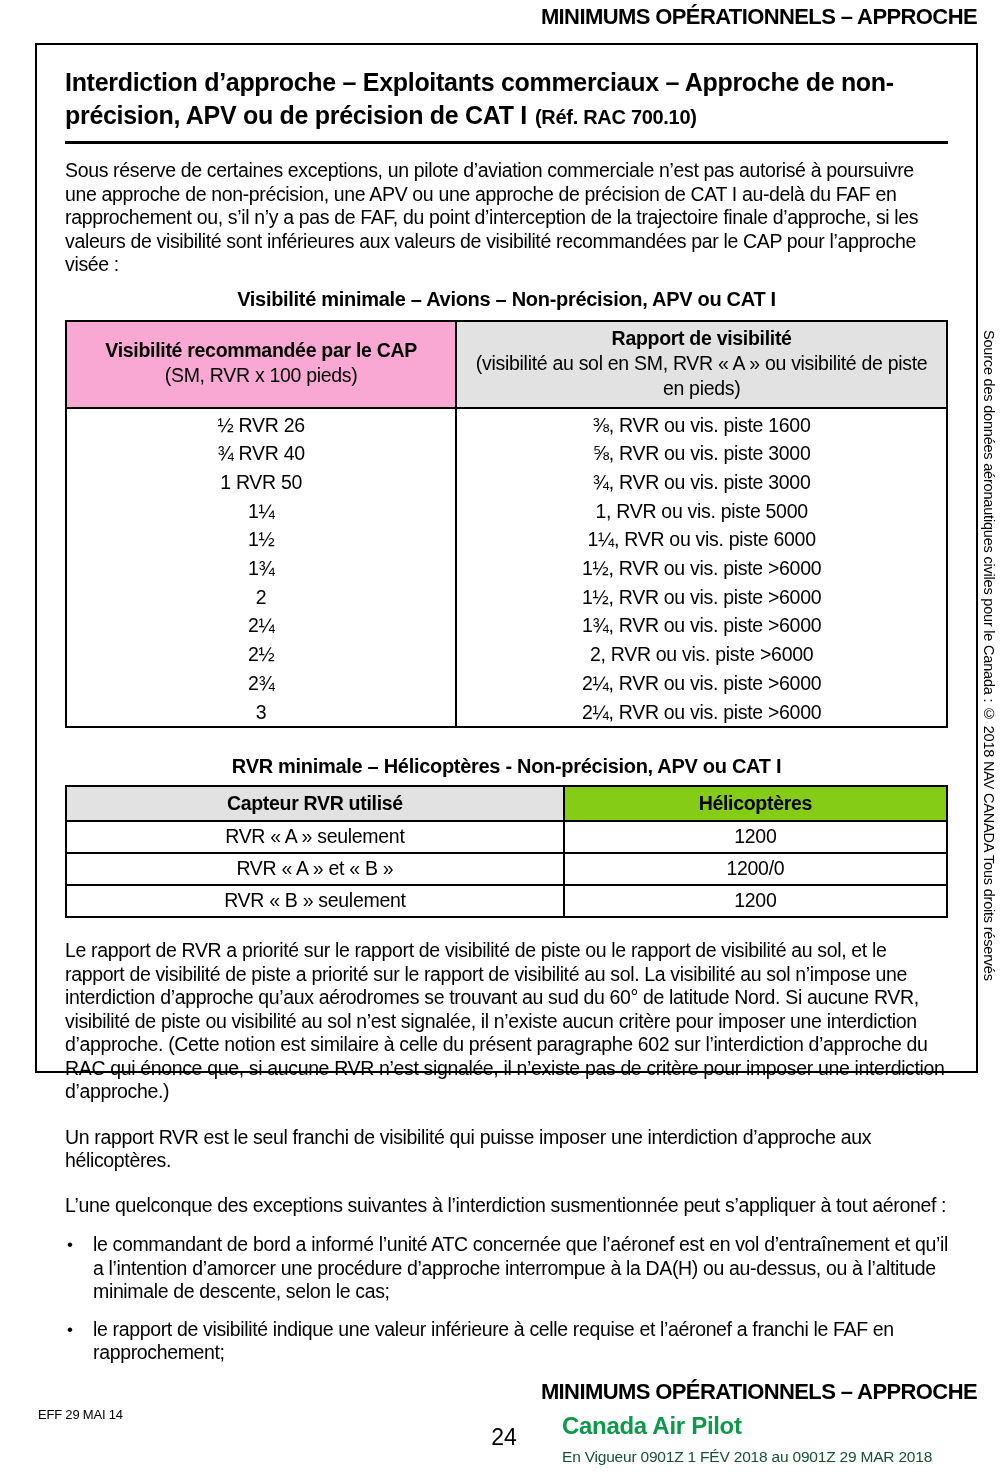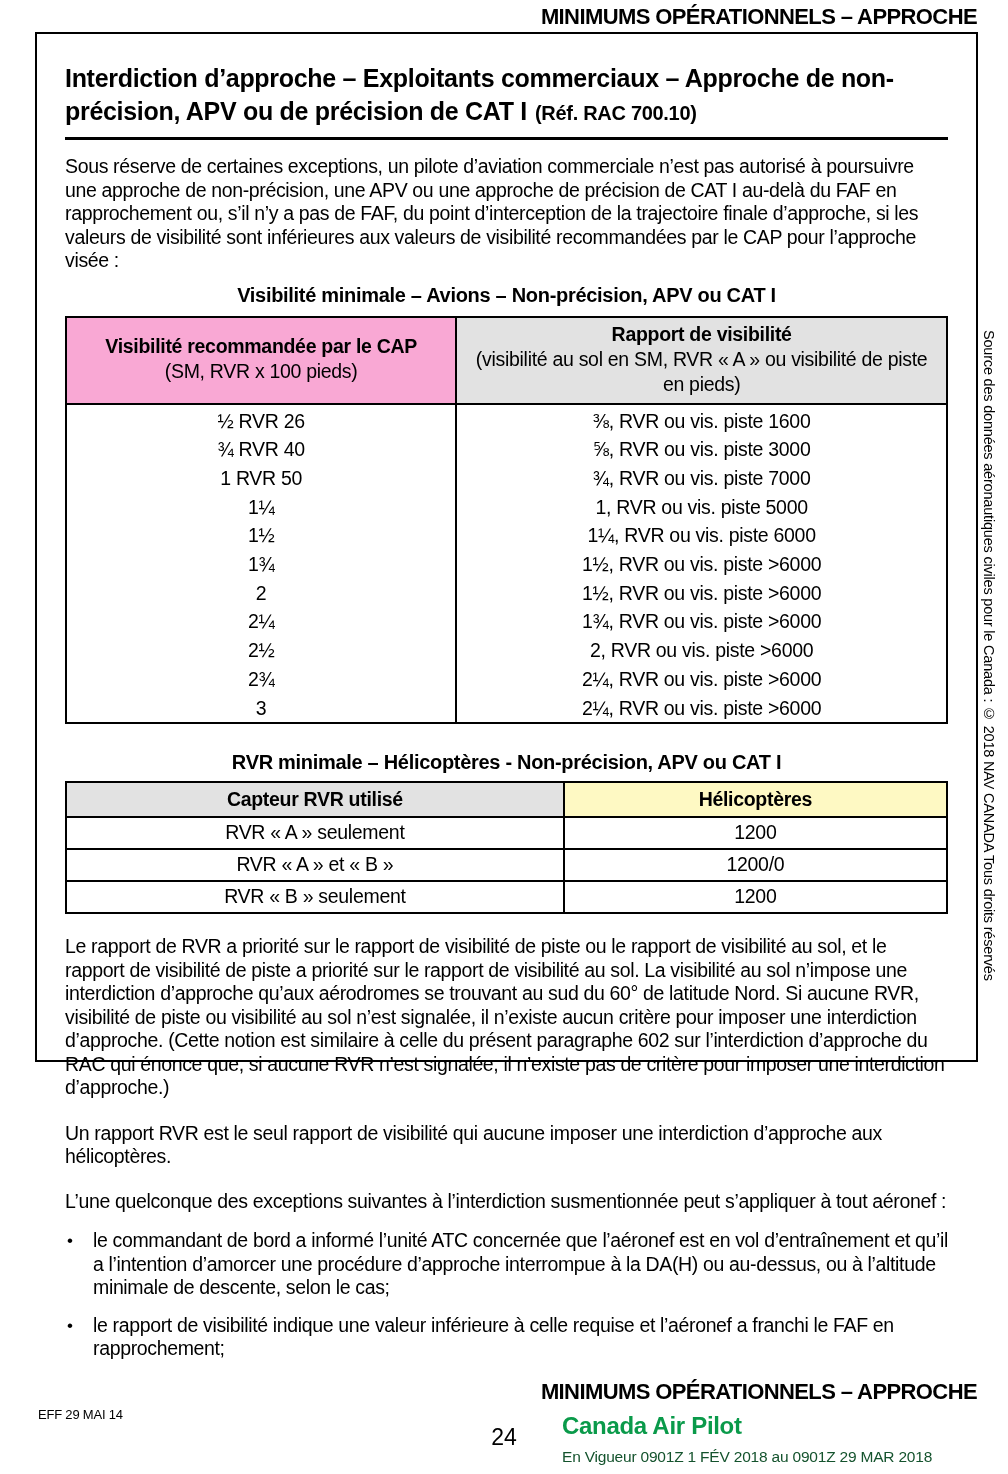--- a/index.html
+++ b/index.html
@@ -17,24 +17,24 @@
     font-size: 22px;
     font-weight: bold;
     letter-spacing: -0.6px;
     white-space: nowrap;
   }
   .running-head.top { top: 4px; }
   .running-head.bottom { top: 1379px; }
 
   .main-box {
     position: absolute;
-    left: 35px; top: 32px;
+    left: 35px; top: 43px;
     width: 943px; height: 1030px;
     border: 2px solid #000;
-    padding: 11px 28px;
+    padding: 4px 28px;
   }
   .doc-title {
     margin-top: 17px;
     font-size: 25px;
     font-weight: bold;
     line-height: 33px;
     letter-spacing: -0.3px;
   }
   .doc-title .ref { font-size: 20px; margin-left: 8px; }
   .title-rule {
@@ -183,21 +183,21 @@
       <tr>
           <td>½ RVR 26</td>
           <td>⅜, RVR ou vis. piste 1600</td>
         </tr>
       <tr>
           <td>¾ RVR 40</td>
           <td>⅝, RVR ou vis. piste 3000</td>
         </tr>
       <tr>
           <td>1 RVR 50</td>
-          <td>¾, RVR ou vis. piste 7000</td>
+          <td>¾, RVR ou vis. piste 3000</td>
         </tr>
       <tr>
           <td>1¼</td>
           <td>1, RVR ou vis. piste 5000</td>
         </tr>
       <tr>
           <td>1½</td>
           <td>1¼, RVR ou vis. piste 6000</td>
         </tr>
       <tr>
@@ -230,42 +230,42 @@
   <div class="table-caption caption-2">RVR minimale – Hélicoptères - Non-précision, APV ou CAT I</div>
 
   <table class="tbl tbl-helico">
     <colgroup>
         <col class="c1">
         <col class="c2">
       </colgroup>
     <thead>
       <tr>
         <th style="background: rgb(226, 226, 226);">Capteur RVR utilisé</th>
-        <th style="background: #fef9c3;">Hélicoptères</th>
+        <th style="background: #84cc16;">Hélicoptères</th>
       </tr>
     </thead>
     <tbody>
       <tr>
           <td>RVR « A » seulement</td>
           <td>1200</td>
         </tr>
       <tr>
           <td>RVR « A » et « B »</td>
           <td>1200/0</td>
         </tr>
       <tr>
           <td>RVR « B » seulement</td>
           <td>1200</td>
         </tr>
     </tbody>
   </table>
 
   <p class="body-text para">Le rapport de RVR a priorité sur le rapport de visibilité de piste ou le rapport de visibilité au sol, et le rapport de visibilité de piste a priorité sur le rapport de visibilité au sol. La visibilité au sol n’impose une interdiction d’approche qu’aux aérodromes se trouvant au sud du 60° de latitude Nord. Si aucune RVR, visibilité de piste ou visibilité au sol n’est signalée, il n’existe aucun critère pour imposer une interdiction d’approche. (Cette notion est similaire à celle du présent paragraphe 602 sur l’interdiction d’approche du RAC qui énonce que, si aucune RVR n’est signalée, il n’existe pas de critère pour imposer une interdiction d’approche.)</p>
 
-  <p class="body-text para-tight">Un rapport RVR est le seul rapport de visibilité qui aucune imposer une interdiction d’approche aux hélicoptères.</p>
+  <p class="body-text para-tight">Un rapport RVR est le seul franchi de visibilité qui puisse imposer une interdiction d’approche aux hélicoptères.</p>
 
   <p class="body-text para">L’une quelconque des exceptions suivantes à l’interdiction susmentionnée peut s’appliquer à tout aéronef :</p>
 
   <ul class="exceptions">
     <li>le commandant de bord a informé l’unité ATC concernée que l’aéronef est en vol d’entraînement et qu’il a l’intention d’amorcer une procédure d’approche interrompue à la DA(H) ou au-dessus, ou à l’altitude minimale de descente, selon le cas;</li>
     <li>le rapport de visibilité indique une valeur inférieure à celle requise et l’aéronef a franchi le FAF en rapprochement;</li>
   </ul>
 
 </div>
 

